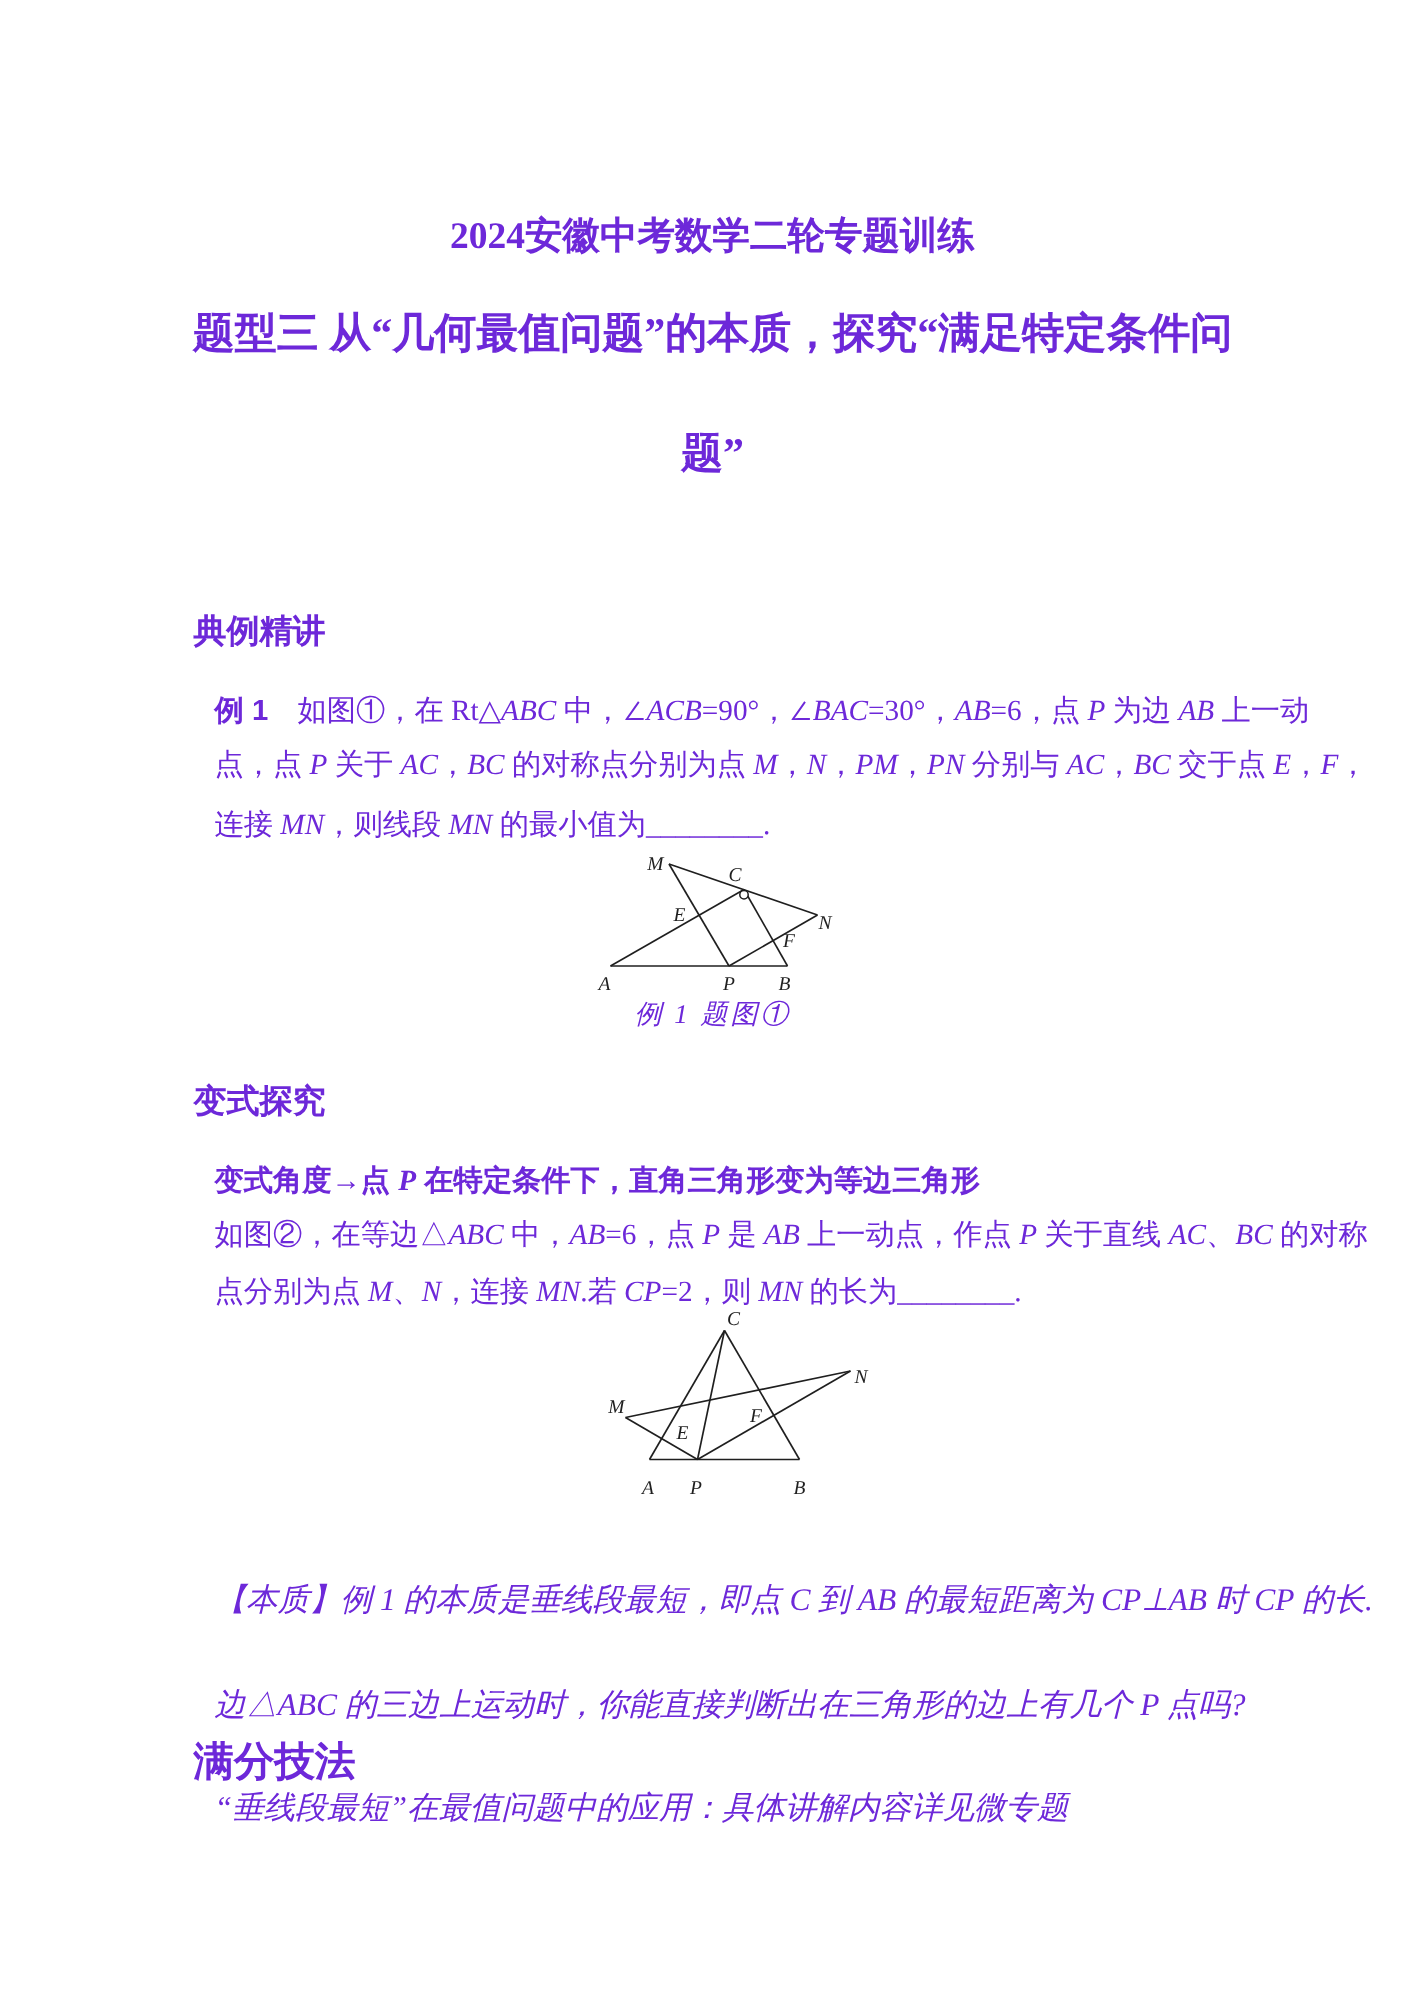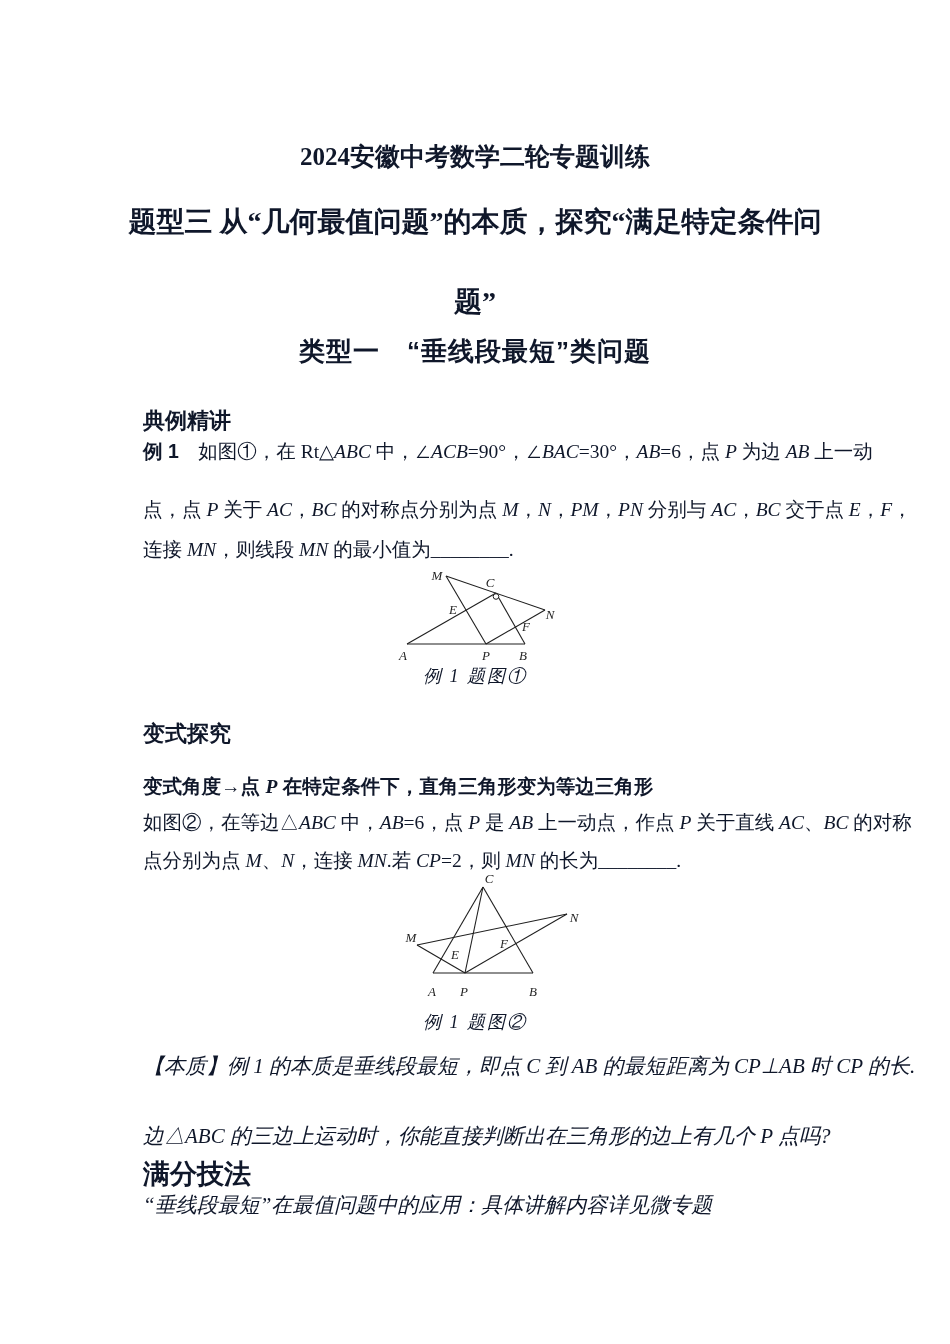--- a/index.html
+++ b/index.html
@@ -1,31 +1,31 @@
 <!DOCTYPE html>
 <html><head>
 <meta charset="utf-8">
 <style>
   html,body{margin:0;padding:0;background:#ffffff;}
   .page{
     position:relative;width:950px;height:1344px;background:#ffffff;
-    font-family:"Liberation Serif", serif;color:#0f172a;overflow:hidden;
+    font-family:"Liberation Serif", serif;color:#6d28d9;overflow:hidden;
   }
   .abs{position:absolute;white-space:nowrap;}
   .centered{left:0;width:950px;text-align:center;}
   .doc-title{top:140px;font-weight:bold;font-size:25px;}
   .subtitle1{top:203px;font-weight:bold;font-size:28px;}
   .subtitle2{top:283px;font-weight:bold;font-size:28px;}
   .type-heading{top:334px;font-weight:bold;font-size:26px;font-family:"Liberation Sans", sans-serif;letter-spacing:1px;}
-  .sec{left:143px;font-family:Liberation Serif, serif;font-weight:bold;font-size:22px;}
+  .sec{left:129px;font-family:Liberation Serif, serif;font-weight:bold;font-size:22px;}
   .sec1{top:406px;}
   .sec2{top:719px;}
   .sec3{top:1156px;font-size:27px;}
   .body-line{left:143px;font-size:19.5px;}
-  .exl1{top:438px;}
+  .exl1{top:460px;}
   .exl2{top:496px;}
   .exl3{top:536px;}
   .ex-label{font-weight:bold;font-family:"Liberation Sans", sans-serif;font-size:19.5px;}
   .angle-line{top:773px;left:143px;font-family:"Liberation Sans", sans-serif;font-weight:bold;font-size:19.5px;}
   .angle-line i{font-family:"Liberation Serif", serif;}
   .vl1{top:809px;}
   .vl2{top:847px;}
   .kai{left:143px;font-size:21px;font-style:italic;text-align:center;}
   .essence{top:1052px;}
   .think1{top:1087px;}
@@ -43,21 +43,20 @@
   i{font-style:italic;}
 </style>
 </head>
 <body>
 
 <div class="page">
 
   <div class="abs centered doc-title">2024安徽中考数学二轮专题训练</div>
   <div class="abs centered subtitle1">题型三 从“几何最值问题”的本质，探究“满足特定条件问</div>
   <div class="abs centered subtitle2">题”</div>
-  <div class="abs centered type-heading">类型一　“垂线段最短”类问题</div>
 
   <div class="abs sec sec1">典例精讲</div>
 
   <div class="abs body-line exl1"><b class="ex-label">例 1　</b><span>如图①，在 Rt△<i>ABC</i> 中，∠<i>ACB</i>=90°，∠<i>BAC</i>=30°，<i>AB</i>=6，点 <i>P</i> 为边 <i>AB</i> 上一动</span></div>
   <div class="abs body-line exl3">连接 <i>MN</i>，则线段 <i>MN</i> 的最小值为________.</div>
   <div class="abs body-line exl2">点，点 <i>P</i> 关于 <i>AC</i>，<i>BC</i> 的对称点分别为点 <i>M</i>，<i>N</i>，<i>PM</i>，<i>PN</i> 分别与 <i>AC</i>，<i>BC</i> 交于点 <i>E</i>，<i>F</i>，</div>
 
   <svg class="fig fig1" viewBox="0 0 170 112">
       <line x1="14" y1="88" x2="132" y2="88"></line>
       <line x1="14" y1="88" x2="103" y2="37"></line>
@@ -92,21 +91,20 @@
       <line x1="17" y1="73" x2="167" y2="42"></line>
       <text x="89" y="11">C</text>
       <text x="174" y="50">N</text>
       <text x="11" y="70">M</text>
       <text x="104" y="76">F</text>
       <text x="55" y="87">E</text>
       <text x="32" y="124">A</text>
       <text x="64" y="124">P</text>
       <text x="133" y="124">B</text>
     </svg>
-  <div class="abs centered fig-caption cap2">例 1 题图②</div>
 
   <div class="abs kai essence">【本质】例 1 的本质是垂线段最短，即点 <i>C</i> 到 <i>AB</i> 的最短距离为 <i>CP</i>⊥<i>AB</i> 时 <i>CP</i> 的长.</div>
   <div class="abs kai think2">边△<i>ABC</i> 的三边上运动时，你能直接判断出在三角形的边上有几个 <i>P</i> 点吗?</div>
 
   <div class="abs sec sec3">满分技法</div>
   <div class="abs kai technique">“垂线段最短”在最值问题中的应用：具体讲解内容详见微专题</div>
 
 </div>
 
 </body></html>

